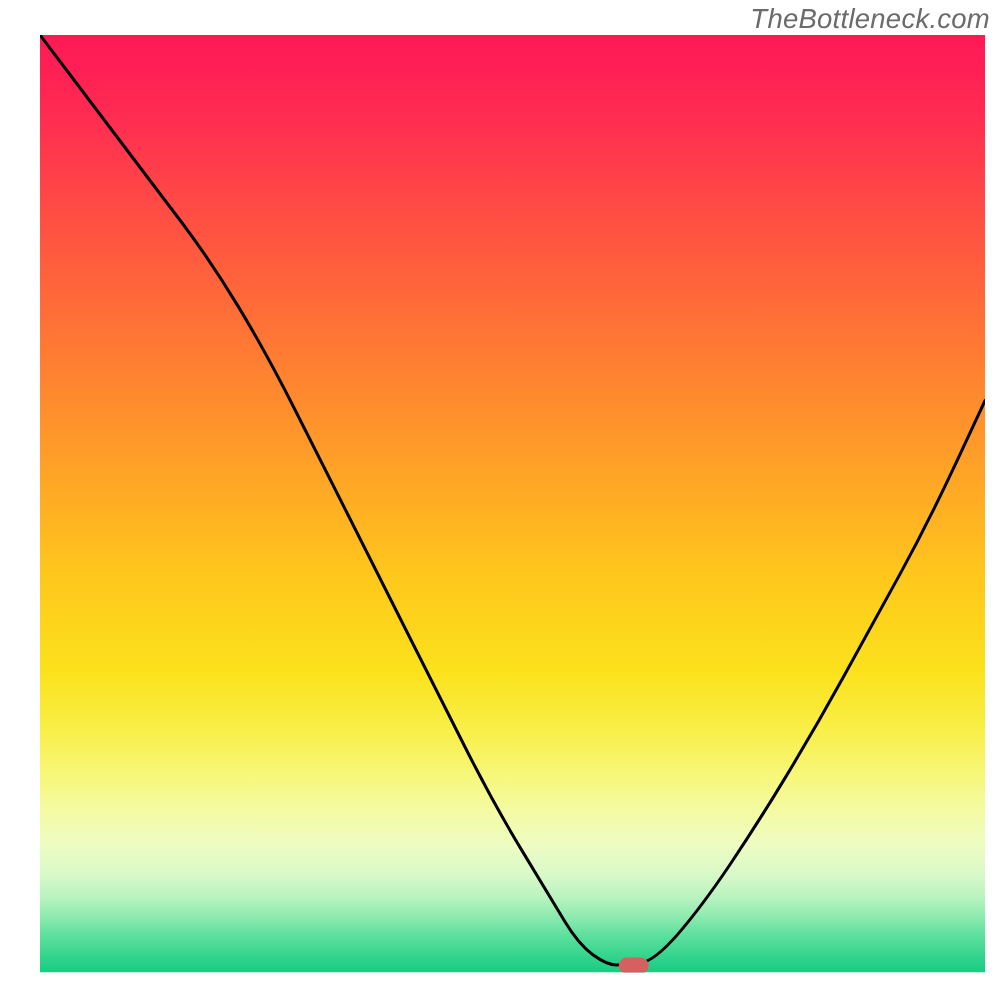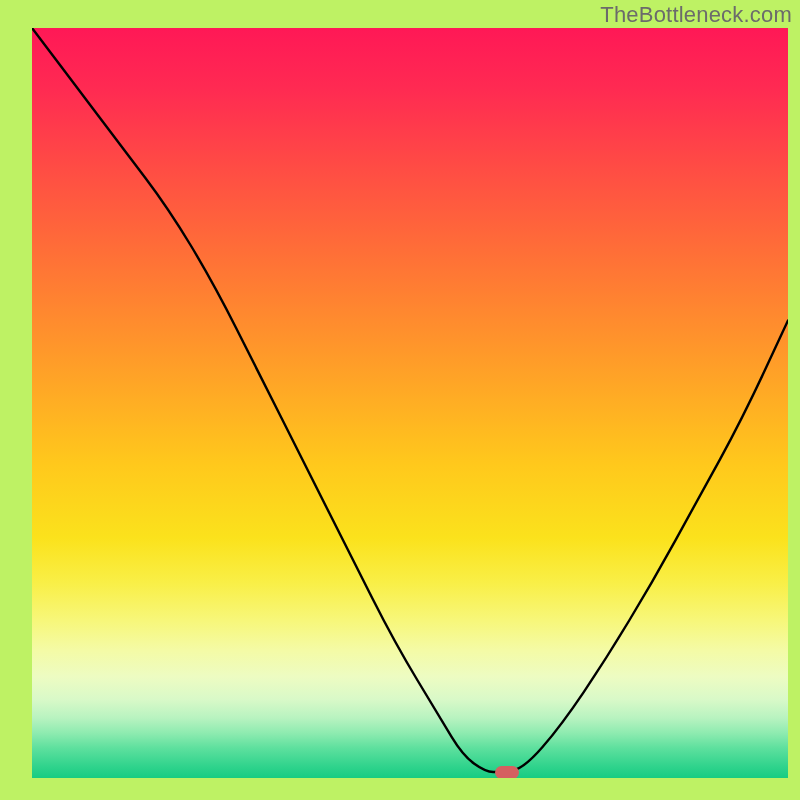--- a/index.html
+++ b/index.html
@@ -8,21 +8,22 @@
     width: 800px;
     height: 800px;
     background: #000;
     overflow: hidden;
     font-family: Arial, Helvetica, sans-serif;
   }
   .frame {
     position: relative;
     width: 800px;
     height: 800px;
-    background: #bef264;
+    background: #ffffff;
+    font-style: italic;
   }
   .watermark {
     position: absolute;
     top: 2px;
     right: 8px;
     color: #6b6b6b;
     font-size: 22px;
     font-weight: 400;
     letter-spacing: 0.2px;
     z-index: 5;

